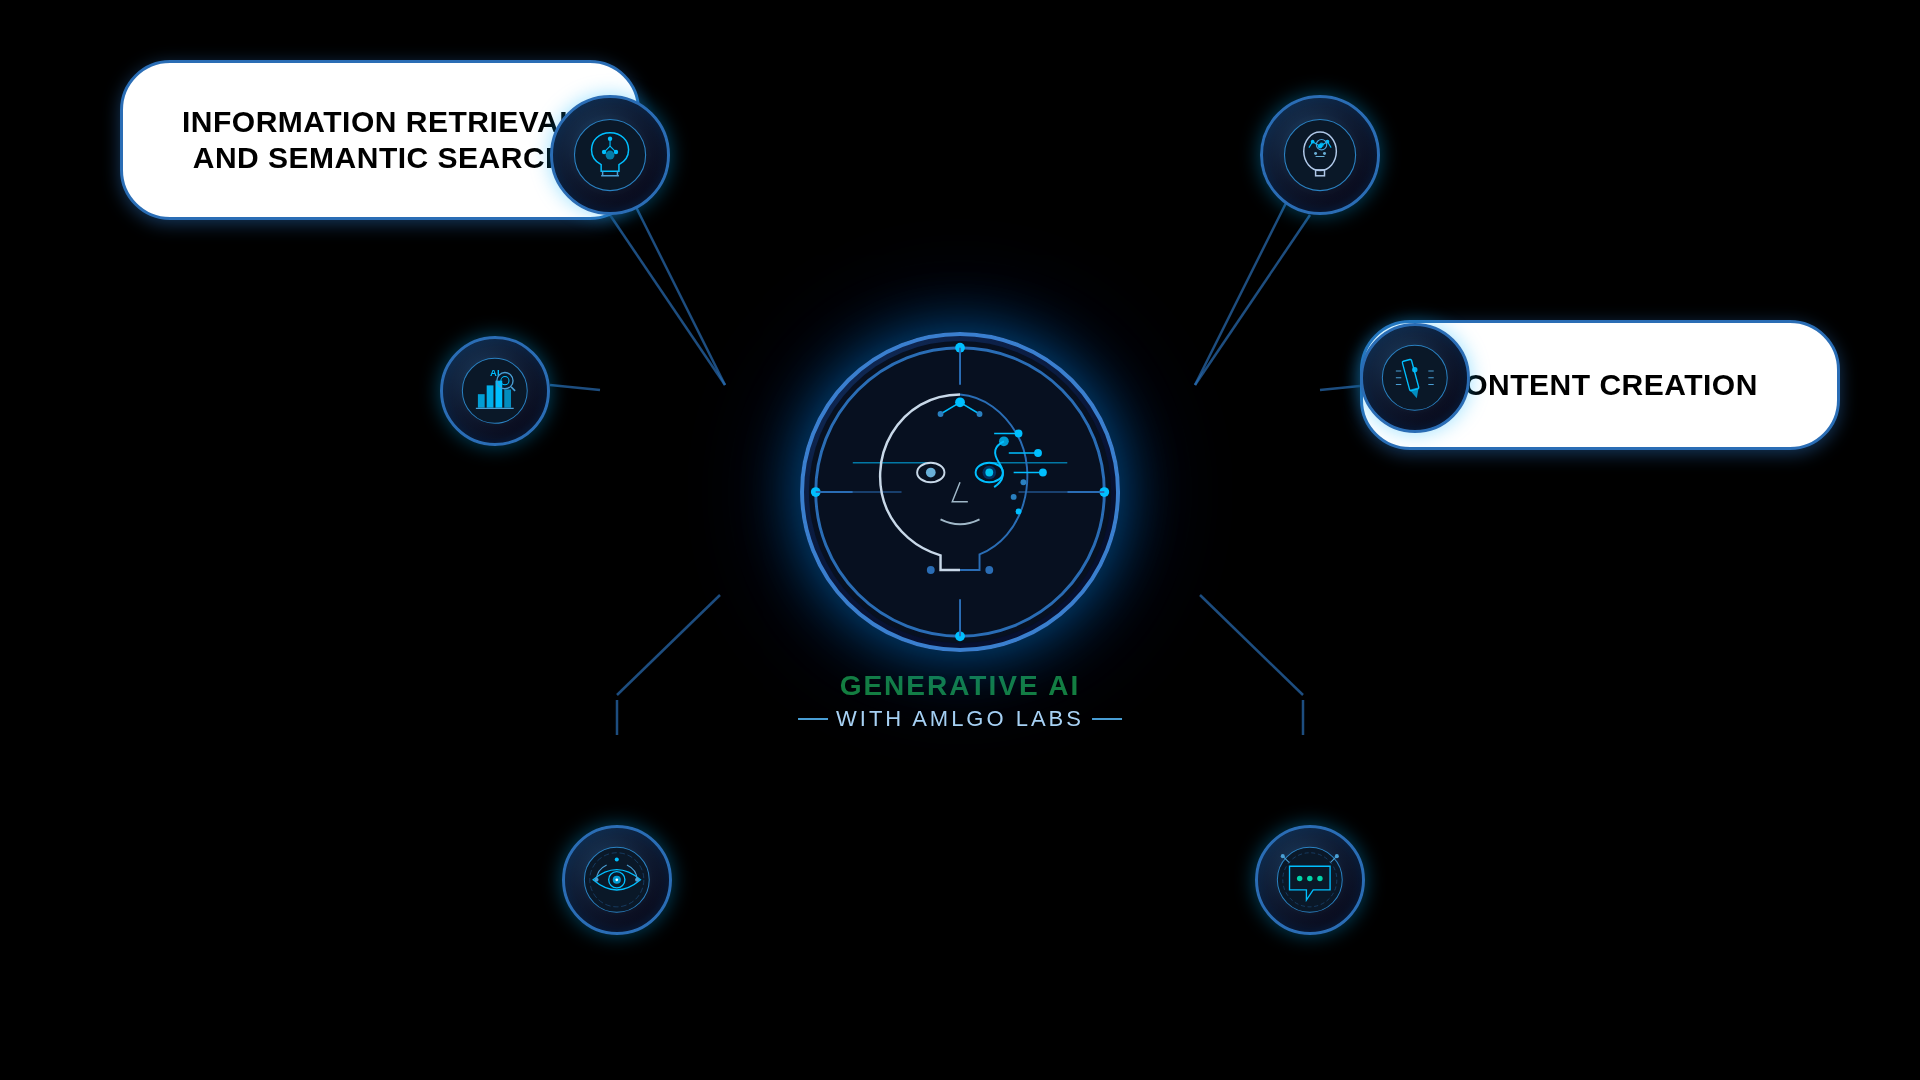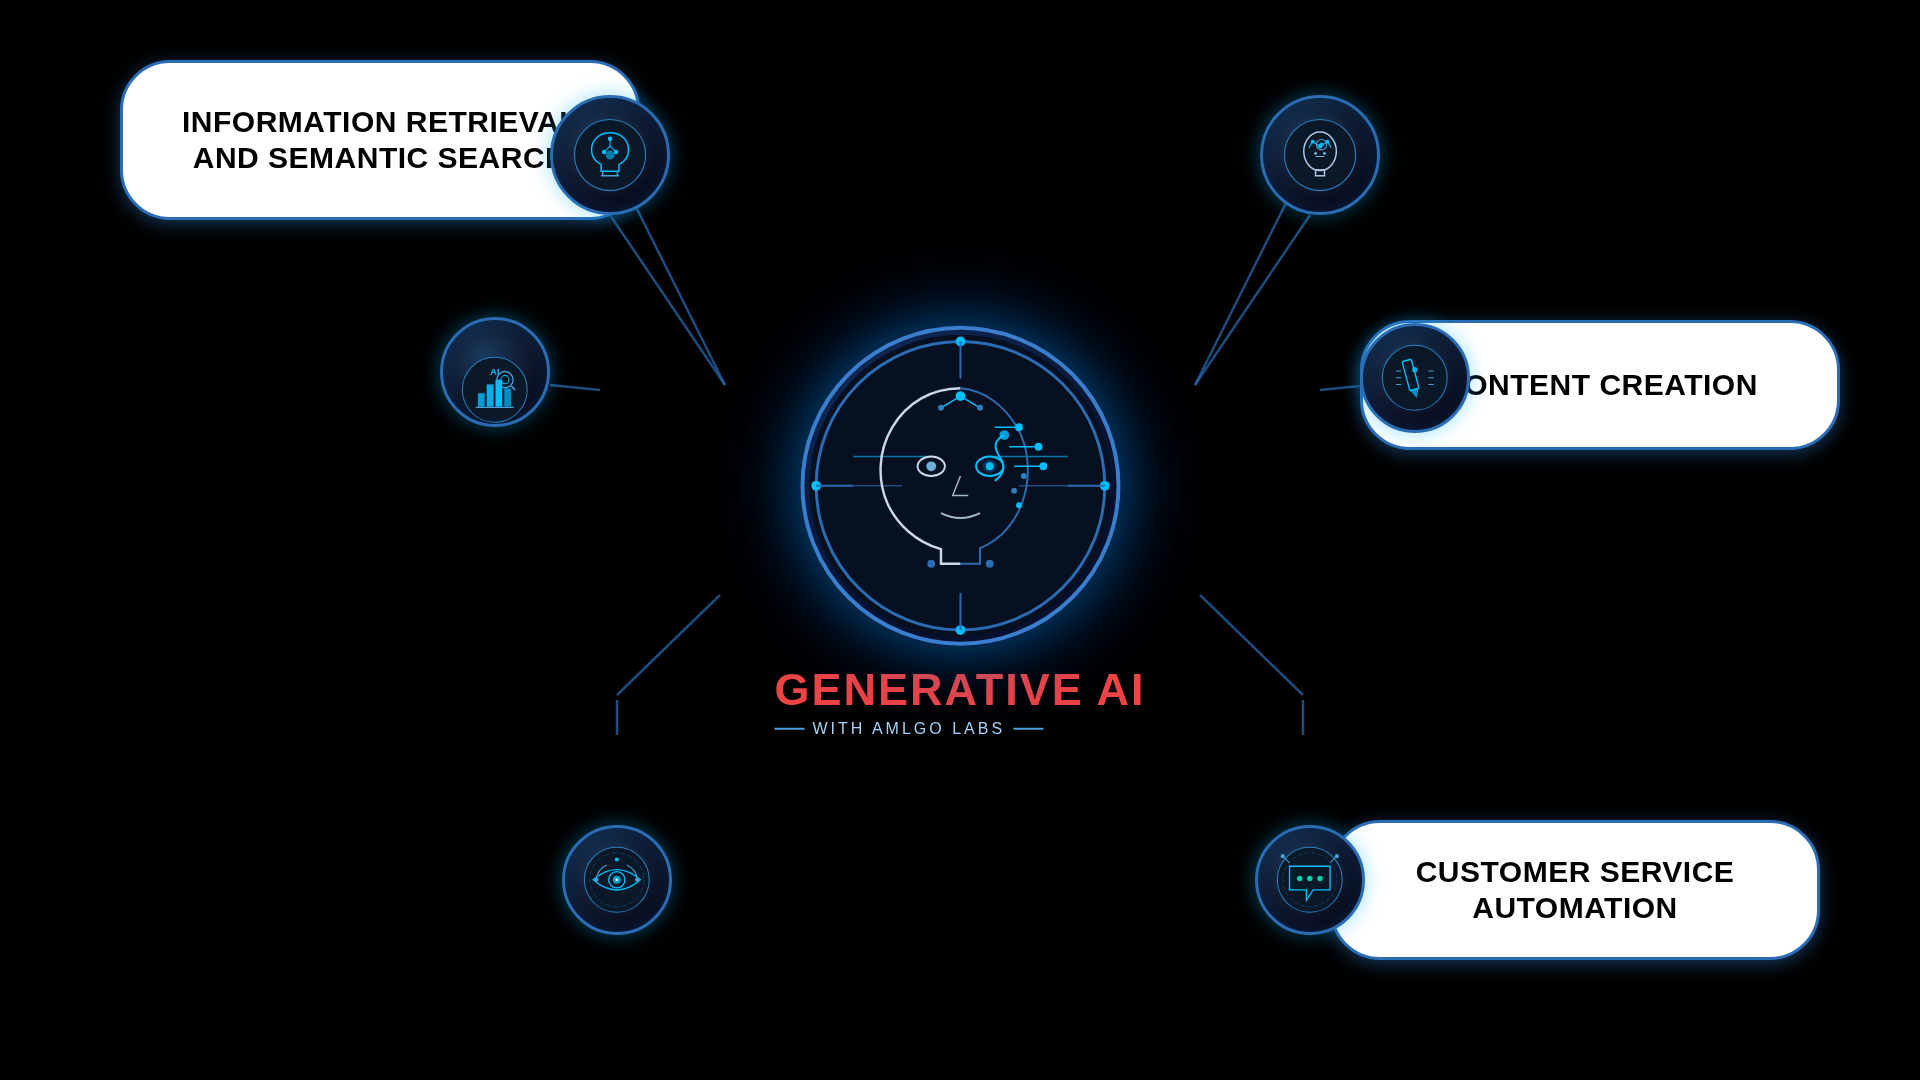--- a/index.html
+++ b/index.html
@@ -117,21 +117,21 @@
       left: 550px; top: 95px;
     }
 
     #icon-brain-head {
       width: 120px; height: 120px;
       right: 540px; top: 95px;
     }
 
     #icon-ai-chart {
       width: 110px; height: 110px;
-      left: 440px; top: 317px; align-items: flex-end;
+      left: 440px; top: 336px;
     }
 
     #icon-pencil-chip {
       width: 110px; height: 110px;
       right: 450px; top: 323px;
     }
 
     #icon-eye {
       width: 110px; height: 110px;
       left: 562px; bottom: 145px;
@@ -168,29 +168,29 @@
     }
 
     .center-text {
       margin-top: 18px;
       text-align: center;
     }
 
     .center-title {
       font-family: 'Arial Black', Arial, sans-serif;
       font-weight: 900;
-      font-size: 45px;
-      color: #ef4444;
+      font-size: 28px;
+      color: #15803d;
       text-transform: uppercase;
       letter-spacing: 2px;
     }
 
     .center-subtitle {
       font-family: 'Arial', sans-serif;
-      font-size: 16px;
+      font-size: 22px;
       color: #aad4f5;
       letter-spacing: 3px;
       margin-top: 4px;
       display: flex;
       align-items: center;
       gap: 8px;
     }
 
     .center-subtitle::before,
     .center-subtitle::after {
@@ -247,23 +247,20 @@
     <span>INFORMATION RETRIEVAL AND SEMANTIC SEARCH</span>
   </div>
 
 
 
   <div class="label-pill" id="pill-content-creation">
     <span>Content Creation</span>
   </div>
 
 
-  <div class="label-pill" id="pill-customer-service">
-    <span>Customer Service Automation</span>
-  </div>
 
   <div class="icon-circle" id="icon-bulb">
     <svg viewBox="0 0 100 100" xmlns="http://www.w3.org/2000/svg">
 
       <circle cx="50" cy="50" r="48" fill="#0a1828" stroke="#2a80c0" stroke-width="1.5"></circle>
 
       <path d="M50 20 C35 20 25 30 25 43 C25 52 30 59 38 63 L38 72 L62 72 L62 63 C70 59 75 52 75 43 C75 30 65 20 50 20 Z" fill="none" stroke="#00bfff" stroke-width="2"></path>
 
       <line x1="40" y1="72" x2="40" y2="78" stroke="#4a9fd5" stroke-width="2"></line>
       <line x1="60" y1="72" x2="60" y2="78" stroke="#4a9fd5" stroke-width="2"></line>

